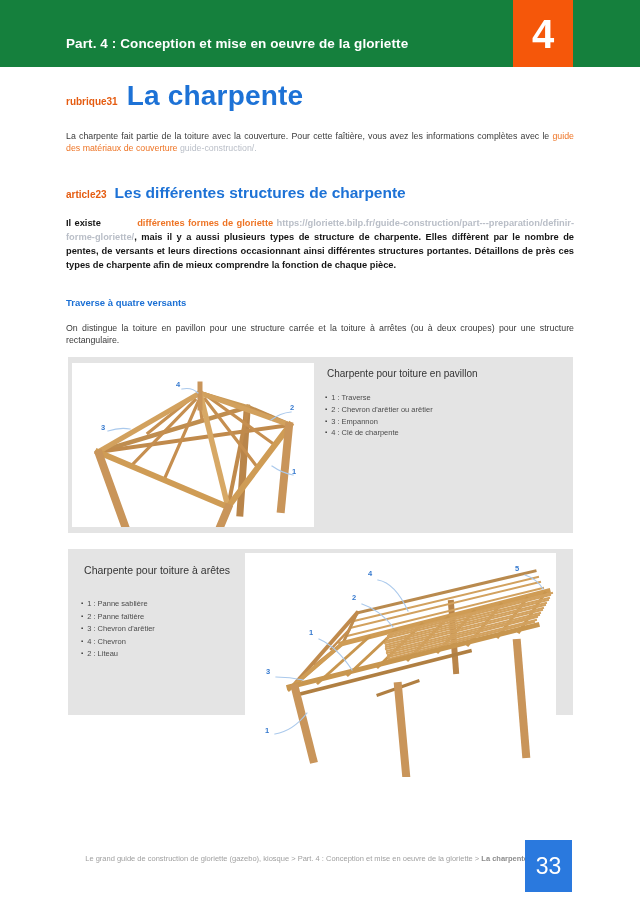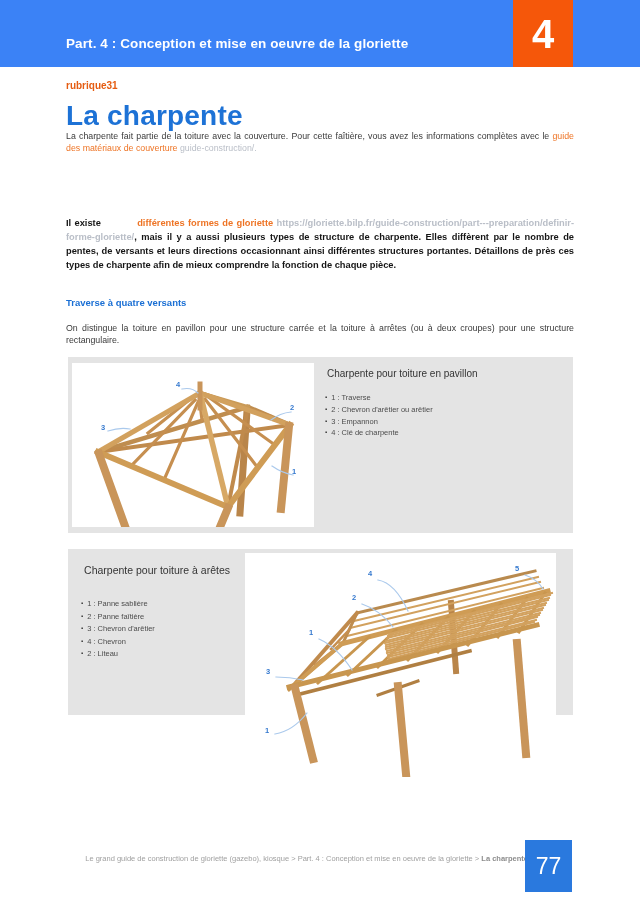--- a/index.html
+++ b/index.html
@@ -1,26 +1,26 @@
 <!DOCTYPE html>
 <html><head>
 <meta charset="utf-8">
 <style>
   html,body{margin:0;padding:0;background:#fff;}
   #page{
     position:relative;width:640px;height:898px;background:#ffffff;overflow:hidden;
     font-family:"Liberation Sans", sans-serif;color:#333;
   }
   
-  .header-band{position:absolute;left:0;top:0;width:640px;height:67px;background:#3b82f6;}
+  .header-band{position:absolute;left:0;top:0;width:640px;height:67px;background:#15803d;}
   .header-title{position:absolute;left:66px;top:36px;font-size:13.5px;font-weight:bold;color:#fff;letter-spacing:.1px;}
   .chapter-box{position:absolute;left:513px;top:0;width:60px;height:67px;background:#f5570a;display:flex;align-items:center;justify-content:center;}
   .chapter-num{font-size:40px;font-weight:bold;color:#fff;line-height:1;}
   
-  .rubrique-row{position:absolute;left:66px;top:80px;display:flex;align-items:baseline;gap:9px;flex-direction:column;}
+  .rubrique-row{position:absolute;left:66px;top:80px;display:flex;align-items:baseline;gap:9px;}
   .tag-orange{font-size:10px;font-weight:bold;color:#e55c11;}
   .rubrique-title{font-size:28px;font-weight:bold;color:#1d72d6;letter-spacing:.2px;}
   
   .para{position:absolute;left:66px;width:508px;font-size:8.8px;line-height:12.5px;color:#3a3a3a;text-align:justify;}
   .intro{top:121px;}
   .link-orange{color:#ee7425;}
   .muted-url{color:#b9bec7;}
   .article-row{position:absolute;left:66px;top:184px;display:flex;align-items:baseline;gap:8px;}
   .article-title{font-size:15.5px;font-weight:bold;color:#1d72d6;}
   .bold-para{top:207px;font-weight:bold;color:#161616;font-size:9.3px;line-height:14px;overflow-wrap:break-word;}
@@ -70,20 +70,24 @@
     <span class="chapter-num">4</span>
   </div>
 
   <div class="rubrique-row">
     <span class="tag-orange">rubrique31</span>
     <span class="rubrique-title">La charpente</span>
   </div>
 
   <p class="para intro"><span>La charpente fait partie de la toiture avec la couverture. Pour cette faîtière, vous avez les informations complètes avec le </span><span class="link-orange">guide des matériaux de couverture</span><span class="muted-url"> guide-construction/.</span></p>
 
+  <div class="article-row">
+    <span class="tag-orange">article23</span>
+    <span class="article-title">Les différentes structures de charpente</span>
+  </div>
 
   <p class="para bold-para"><span>Il existe </span><span class="link-orange">différentes formes de gloriette</span><span class="muted-url"> https://gloriette.bilp.fr/guide-construction/part---preparation/definir-forme-gloriette/</span><span>, mais il y a aussi plusieurs types de structure de charpente. Elles diffèrent par le nombre de pentes, de versants et leurs directions occasionnant ainsi différentes structures portantes. Détaillons de près ces types de charpente afin de mieux comprendre la fonction de chaque pièce.</span></p>
 
   <div class="subhead">Traverse à quatre versants</div>
   <p class="para body-para">On distingue la toiture en pavillon pour une structure carrée et la toiture à arrêtes (ou à deux croupes) pour une structure rectangulaire.</p>
 
   <div class="panel panel1">
     <div class="imgbox imgbox1">
       <svg width="242" height="164" viewBox="0 0 242 164">
         <g stroke-linecap="square" fill="none">
@@ -223,16 +227,16 @@
       <span class="num-label" style="left:107px;top:41px;">2</span>
       <span class="num-label" style="left:270px;top:12px;">5</span>
       <span class="num-label" style="left:64px;top:76px;">1</span>
       <span class="num-label" style="left:21px;top:115px;">3</span>
       <span class="num-label" style="left:20px;top:174px;">1</span>
     </div>
   </div>
 
   <div class="footer-text"><span>Le grand guide de construction de gloriette (gazebo), kiosque &gt; Part. 4 : Conception et mise en oeuvre de la gloriette &gt; </span><span class="footer-bold">La charpente</span></div>
   <div class="page-badge">
-    <span class="page-num">77</span>
+    <span class="page-num">33</span>
   </div>
 
 </div>
 
 </body></html>

